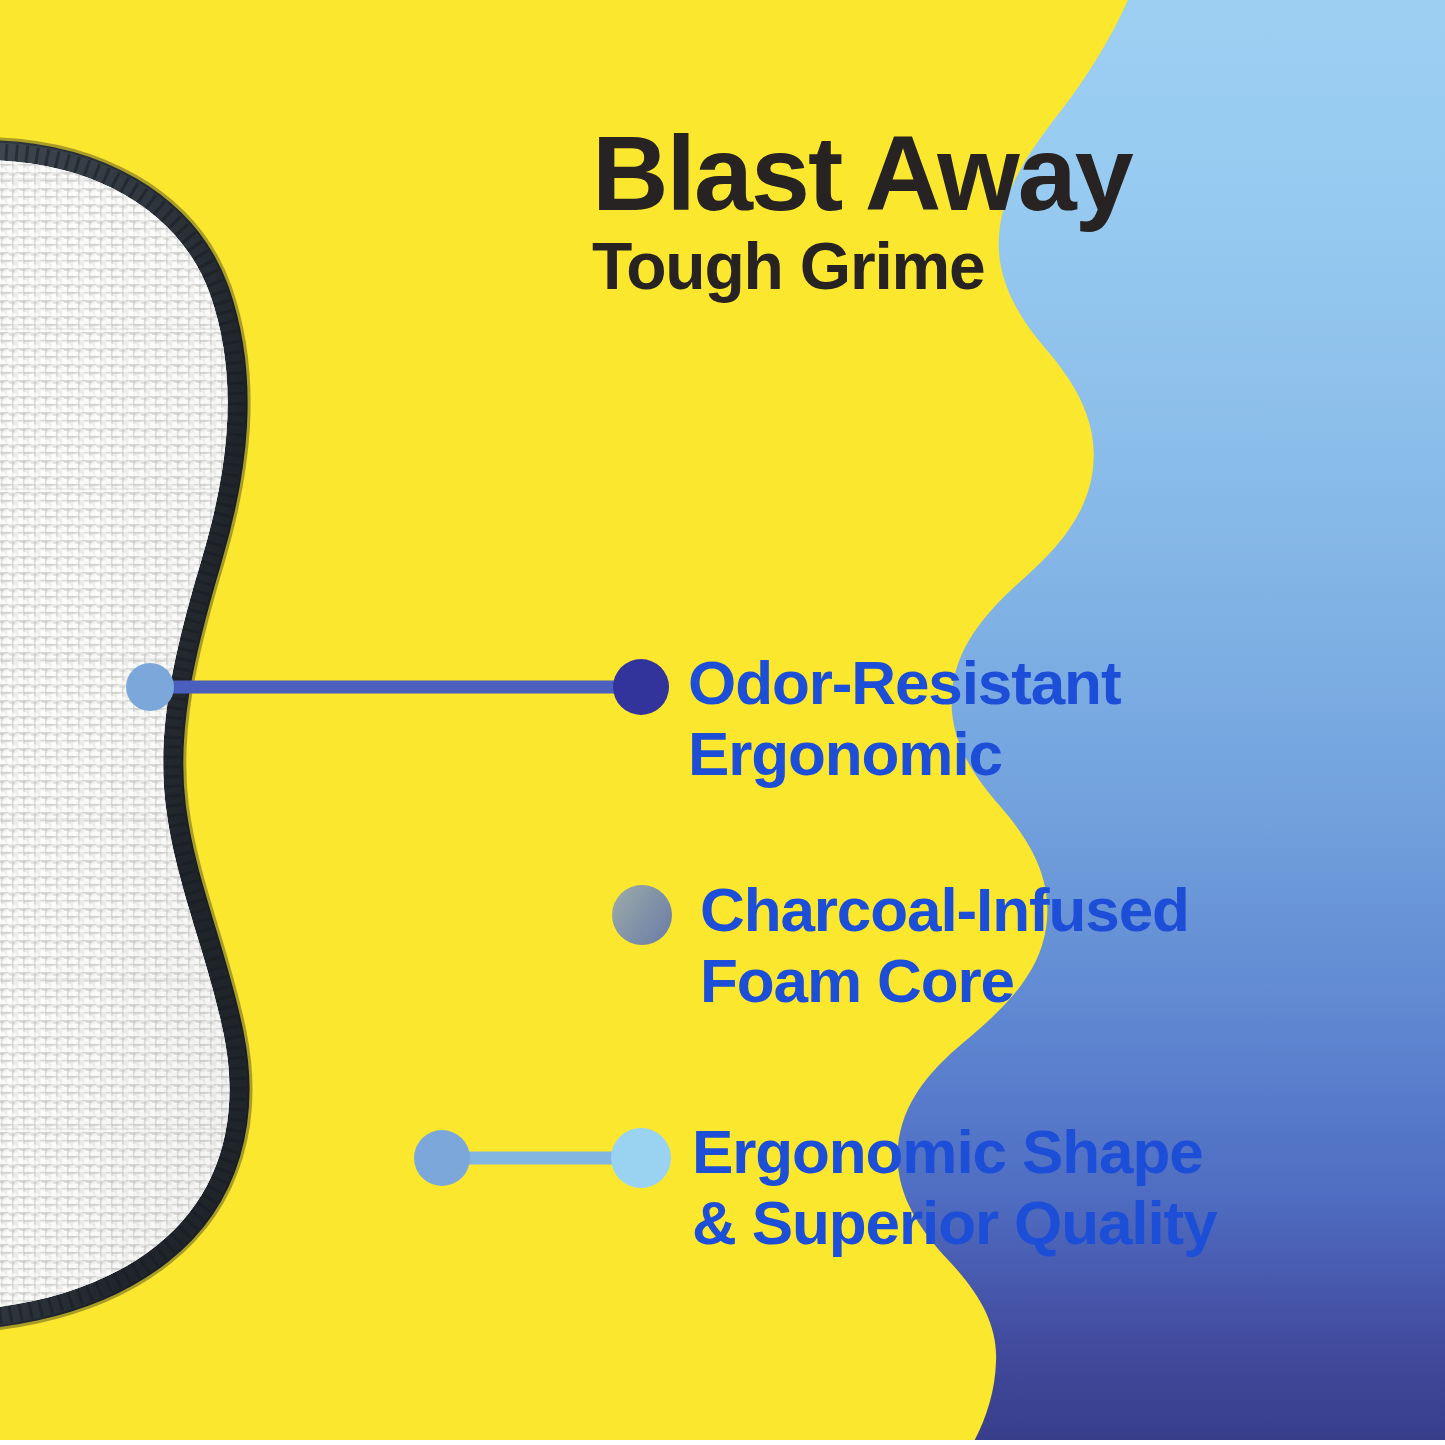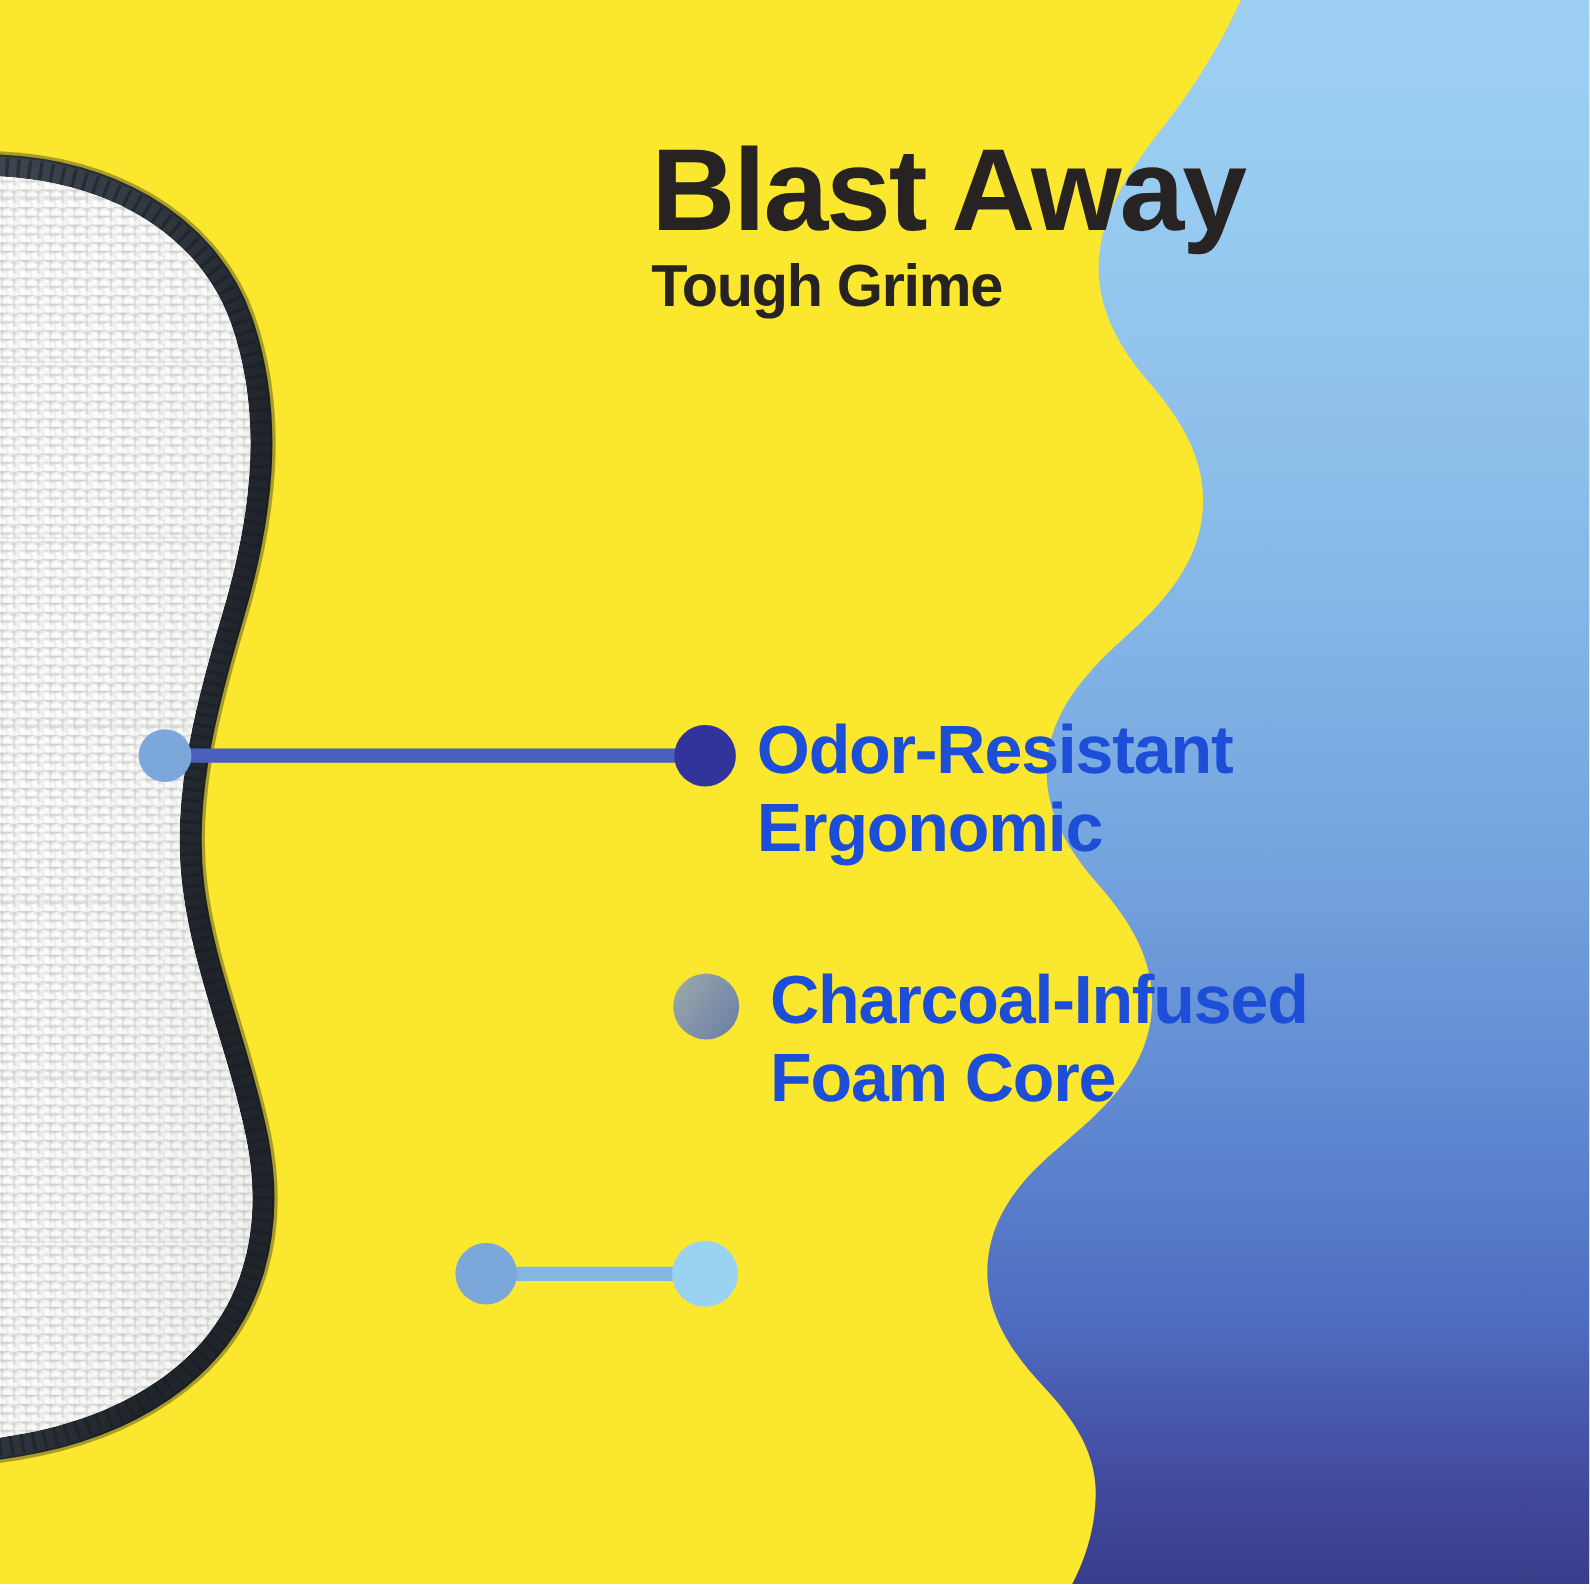--- a/index.html
+++ b/index.html
@@ -57,21 +57,21 @@
   }
   .headline .line1 {
     font-size: 106px;
     font-weight: 700;
     line-height: 0.98;
     letter-spacing: -2px;
     white-space: nowrap;
   }
   .headline .line2,
   .headline .line3 {
-    font-size: 54px;
+    font-size: 66px;
     font-weight: 700;
     line-height: 1.12;
     letter-spacing: -1.2px;
     white-space: nowrap;
   }
   .headline .line2 { margin-top: 4px; }
 
   
   .feature {
     position: absolute;
@@ -241,14 +241,18 @@
   <div class="feature f1">
     <span class="fl">Odor-Resistant</span>
     <span class="fl">Ergonomic</span>
   </div>
 
   <div class="feature f2">
     <span class="fl">Charcoal-Infused</span>
     <span class="fl">Foam Core</span>
   </div>
 
+  <div class="feature f3">
+    <span class="fl">Ergonomic Shape</span>
+    <span class="fl">&amp; Superior Quality</span>
+  </div>
 
 </div>
 
 </body></html>

